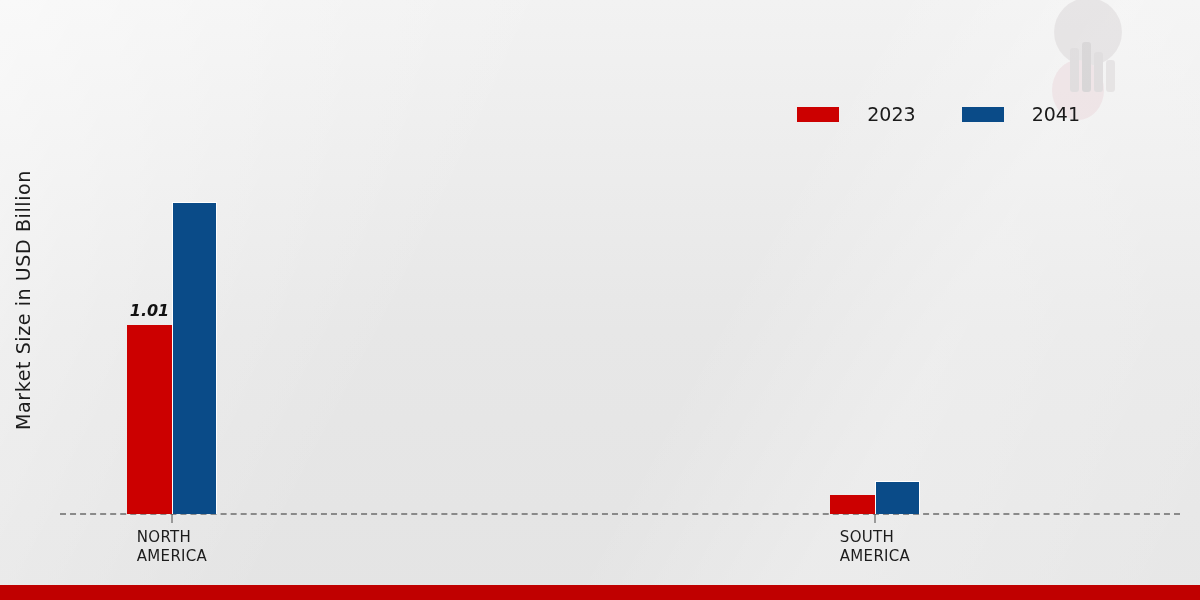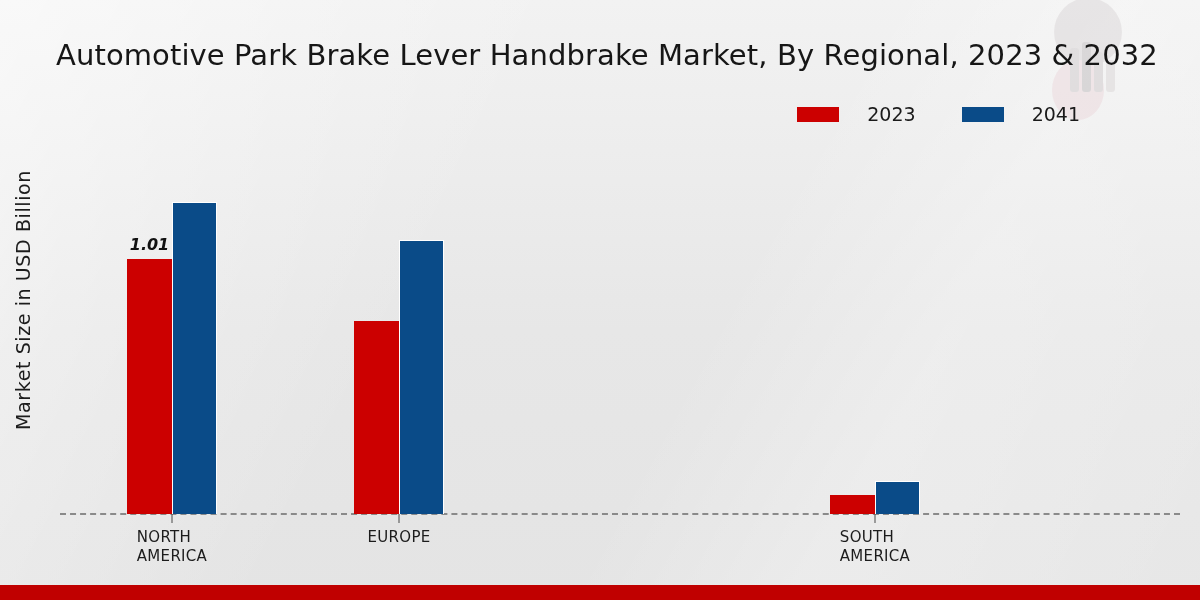--- a/index.html
+++ b/index.html
@@ -177,58 +177,49 @@
 
   <svg id="watermark" viewBox="0 0 120 132">
     <circle cx="62" cy="38" r="34" fill="#cfc9cb"></circle>
     <ellipse cx="52" cy="96" rx="26" ry="30" fill="#e8ccd2"></ellipse>
     <rect x="44" y="54" width="9" height="44" rx="3" fill="#bdb7ba"></rect>
     <rect x="56" y="48" width="9" height="50" rx="3" fill="#a9a3a6"></rect>
     <rect x="68" y="58" width="9" height="40" rx="3" fill="#bdb7ba"></rect>
     <rect x="80" y="66" width="9" height="32" rx="3" fill="#cfc9cb"></rect>
   </svg>
 
-  <div id="chart-title">Automotive Park Brake Lever Handbrake Market, By Regional, 2023 &amp; 2032</div>
 
   <div id="legend">
     <div class="legend-item">
       <span class="legend-swatch" style="background:#cc0000"></span>
       <span class="legend-label">2023</span>
     </div>
     <div class="legend-item">
       <span class="legend-swatch" style="background:#0a4b88"></span>
       <span class="legend-label">2041</span>
     </div>
   </div>
 
   <div id="y-axis-title">
     <span>Market Size in USD Billion</span>
   </div>
 
   <div id="plot">
     <div id="baseline"></div>
 
     <div class="group" style="left:62px;width:100px;">
-      <div class="bar s2023" style="height: 255px; background: rgb(204, 0, 0); font-style: italic;">
+      <div class="bar s2023" style="height: 189px; background: rgb(204, 0, 0); font-style: italic;">
         <span class="bar-value">1.01</span>
       </div>
       <div class="bar s2032" style="height: 311.667px; background: rgb(10, 75, 136);"></div>
       <div class="tick"></div>
       <div class="cat-label">NORTH
 AMERICA</div>
     </div>
 
-    <div class="group" style="left:289px;width:100px;">
-      <div class="bar s2023" style="height: 193.233px; background: rgb(204, 0, 0);">
-        <span class="bar-value"></span>
-      </div>
-      <div class="bar s2032" style="height: 274.267px; background: rgb(10, 75, 136);"></div>
-      <div class="tick"></div>
-      <div class="cat-label">EUROPE</div>
-    </div>
 
 
     <div class="group" style="left:765px;width:100px;">
       <div class="bar s2023" style="height: 18.7px; background: rgb(204, 0, 0);">
         <span class="bar-value"></span>
       </div>
       <div class="bar s2032" style="height: 33.2444px; background: rgb(10, 75, 136);"></div>
       <div class="tick"></div>
       <div class="cat-label">SOUTH
 AMERICA</div>

